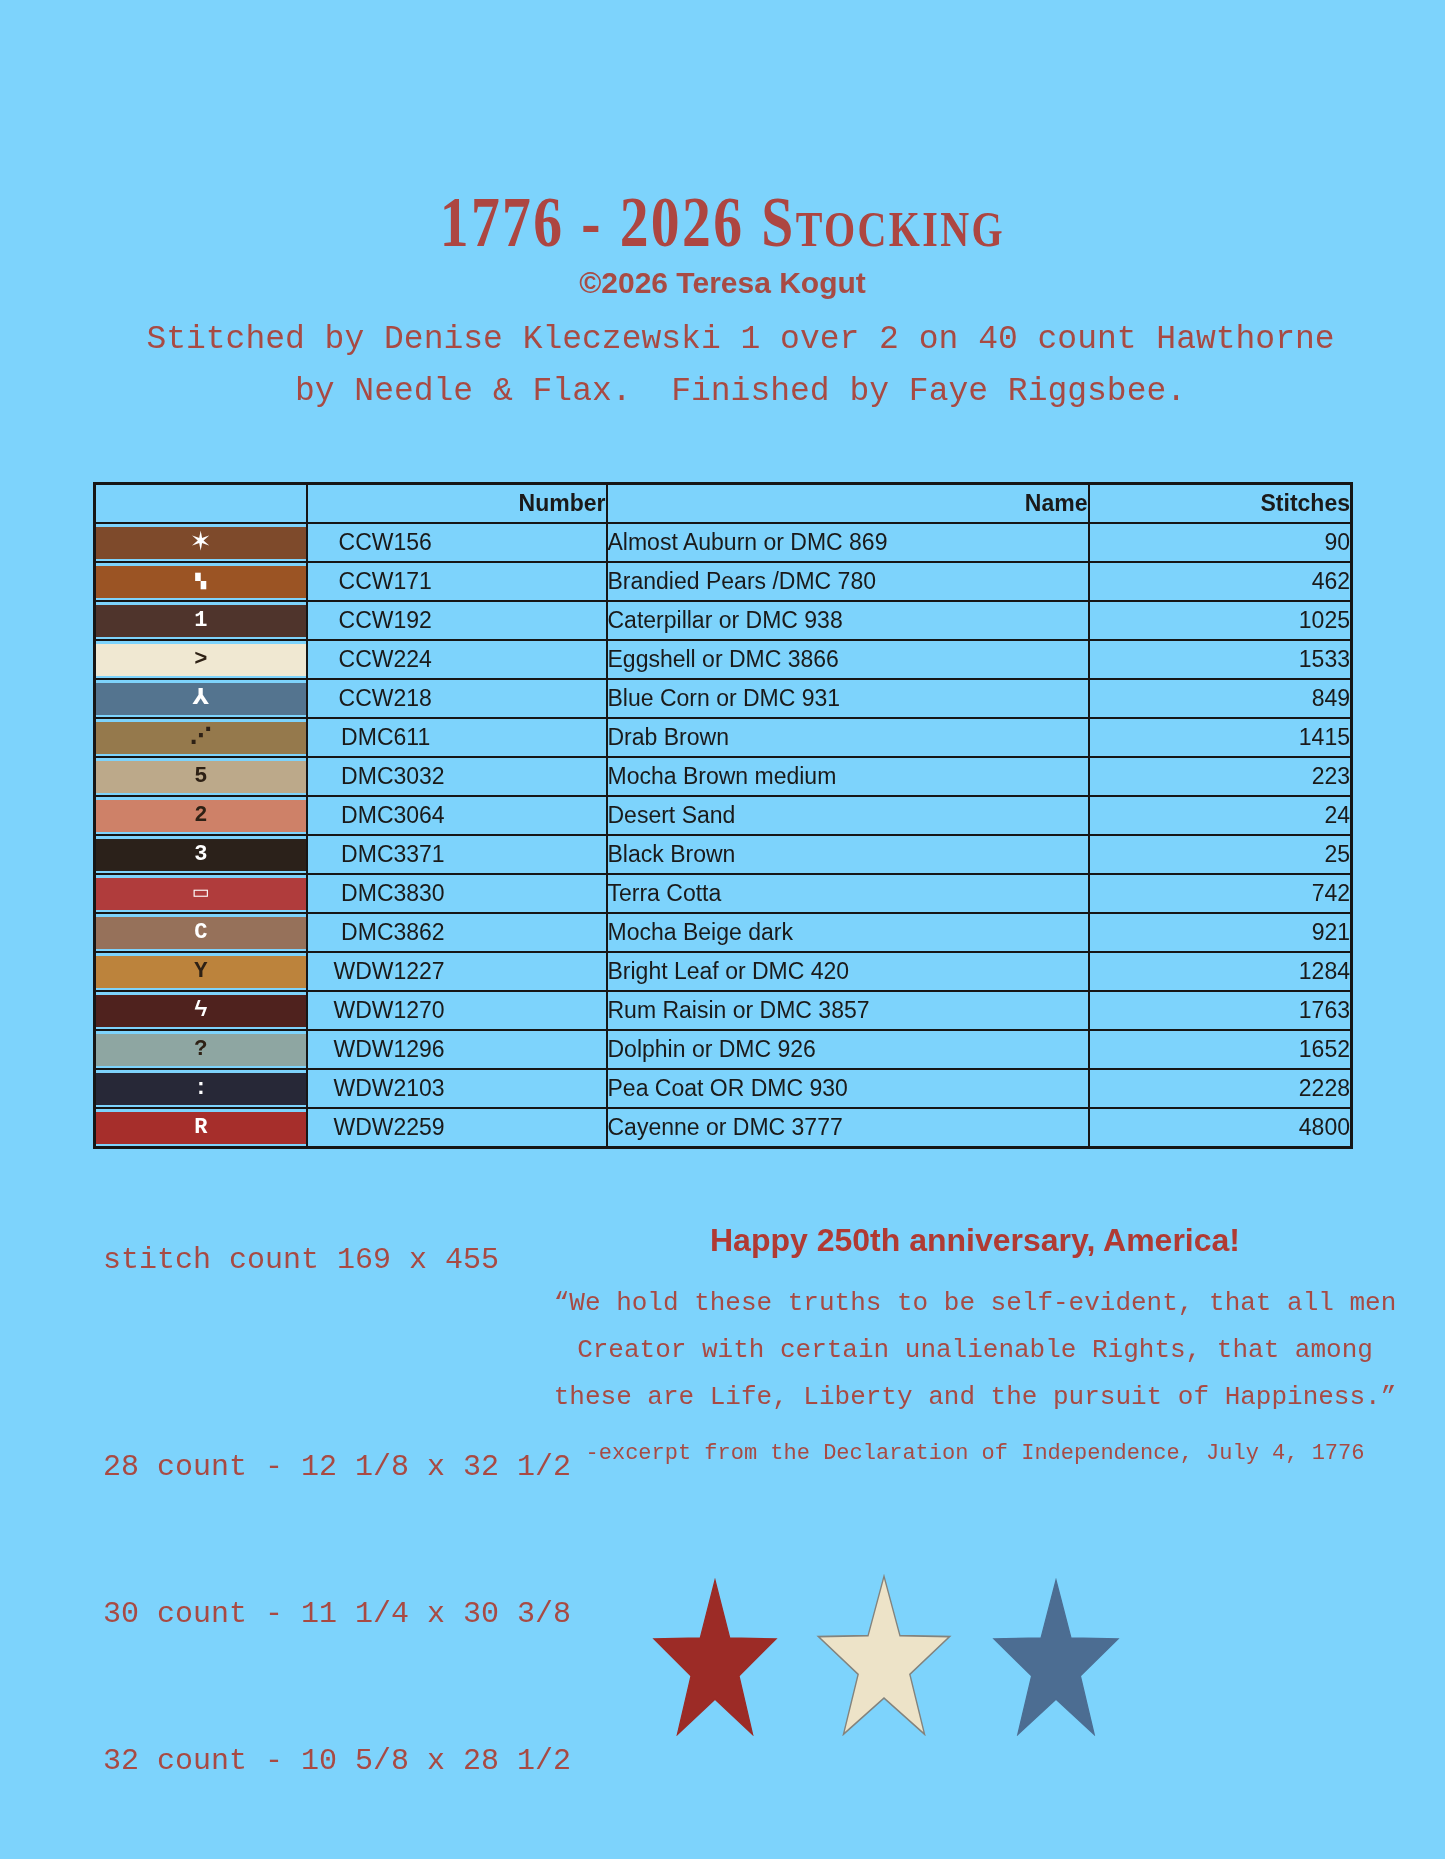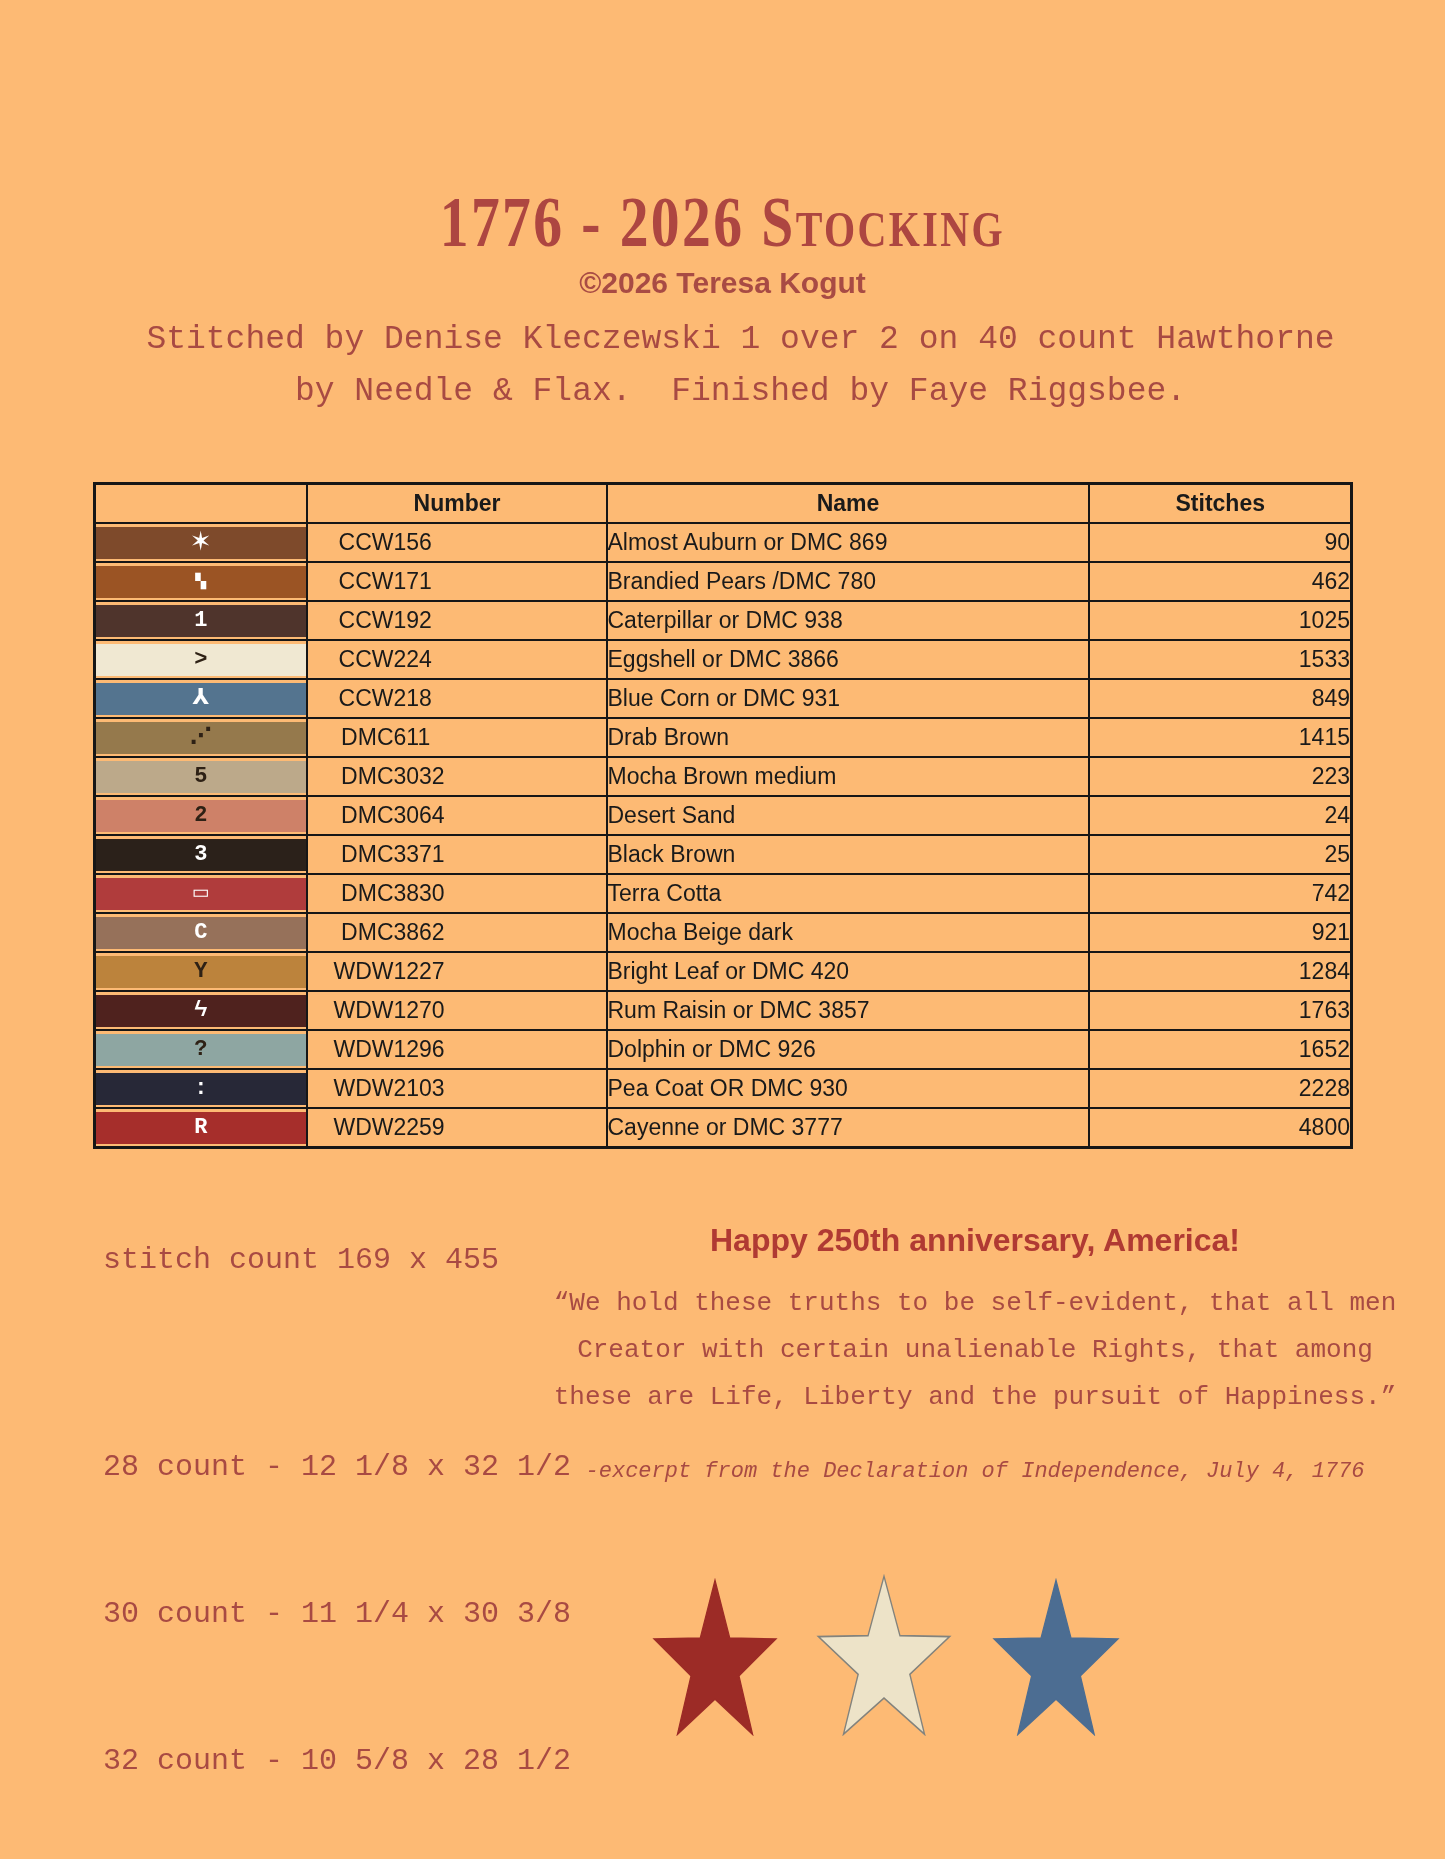--- a/index.html
+++ b/index.html
@@ -1,36 +1,36 @@
 <!DOCTYPE html>
 <html><head>
 <meta charset="utf-8">
 <style>
   html,body{margin:0;padding:0;background:#e8e8e8;}
-  .page{position:relative;width:1445px;height:1859px;background:#fdba74;margin:0 auto;overflow:hidden;
+  .page{position:relative;width:1445px;height:1859px;background:#7dd3fc;margin:0 auto;overflow:hidden;
         font-family:"Liberation Sans",sans-serif;}
 
   
   .top{position:absolute;top:0;left:0;width:100%;text-align:center;}
   .title{display:inline-block;margin-top:186px;transform:scaleX(0.80);transform-origin:center;
          font-family:"Liberation Serif",serif;font-weight:700;font-size:72px;line-height:1;
          font-variant:small-caps;letter-spacing:3px;color:#ad4641;white-space:nowrap;}
   .copyright{margin-top:8px;font-family:"Liberation Sans",sans-serif;font-weight:600;font-size:30px;
              color:#a84b44;}
   .sub{margin-top:14px;font-family:"Liberation Mono",monospace;font-size:33px;line-height:52px;
        color:#a84a43;white-space:pre;padding-left:36px;}
 
   
   table.floss{position:absolute;left:93px;top:482px;width:1257px;border-collapse:collapse;
               table-layout:fixed;border:3px solid #161616;}
   .floss col.c-sym{width:212px}.floss col.c-num{width:300px}.floss col.c-name{width:482px}.floss col.c-st{width:263px}
   .floss th,.floss td{border:2px solid #161616;height:37px;padding:0;
                       font-family:"Liberation Sans",sans-serif;font-size:23px;color:#1a1a1a;
                       vertical-align:middle;overflow:hidden;}
-  .floss th{text-align:center;padding-left:1px;font-weight:700;}
+  .floss th{text-align:right;padding-left:1px;font-weight:700;}
   .td-sym{vertical-align:top;}
   .sw{height:32px;display:flex;align-items:center;justify-content:center;}
   .sym{font-family:"Liberation Mono","DejaVu Sans",monospace;font-weight:700;font-size:22px;line-height:1;}
   .floss tbody tr:nth-child(1) .sym{font-size:26px;}
   .floss tbody tr:nth-child(2) .sym{font-size:14px;}
   .floss tbody tr:nth-child(10) .sym{font-size:19px;}
   .td-num{padding-left:10px;}
   .brand{display:inline-block;width:86px;text-align:right;}
   .td-name{padding-left:10px;}
   .td-st{text-align:right;padding-right:8px;}
@@ -41,22 +41,22 @@
   .sizes{position:absolute;left:103px;top:1345px;font-family:"Liberation Mono",monospace;
          font-size:30px;line-height:49px;color:#a84a43;white-space:pre;}
 
   
   .anniv{position:absolute;left:545px;top:1222px;width:860px;text-align:center;}
   .headline{font-family:Liberation Sans, sans-serif;font-weight:700;font-size:32px;color:#b03a33;
             white-space:nowrap;}
   .quote{margin-top:21px;}
   .quote div{font-family:"Liberation Mono",monospace;font-size:26px;line-height:47px;color:#a84a43;
              white-space:nowrap;}
-  .attribution{margin-top:38px;font-family:"Liberation Mono",monospace;font-size:22px;color:#a84a43;
-               white-space:nowrap;font-style:italic;}
+  .attribution{margin-top:20px;font-family:"Liberation Mono",monospace;font-size:22px;color:#a84a43;
+               white-space:nowrap;}
 
   
   .star{position:absolute;}
   .star-red{left:652px;top:1578px;}
   .star-cream{left:816px;top:1574px;}
   .star-blue{left:992px;top:1578px;}
 </style>
 </head>
 <body>
 

